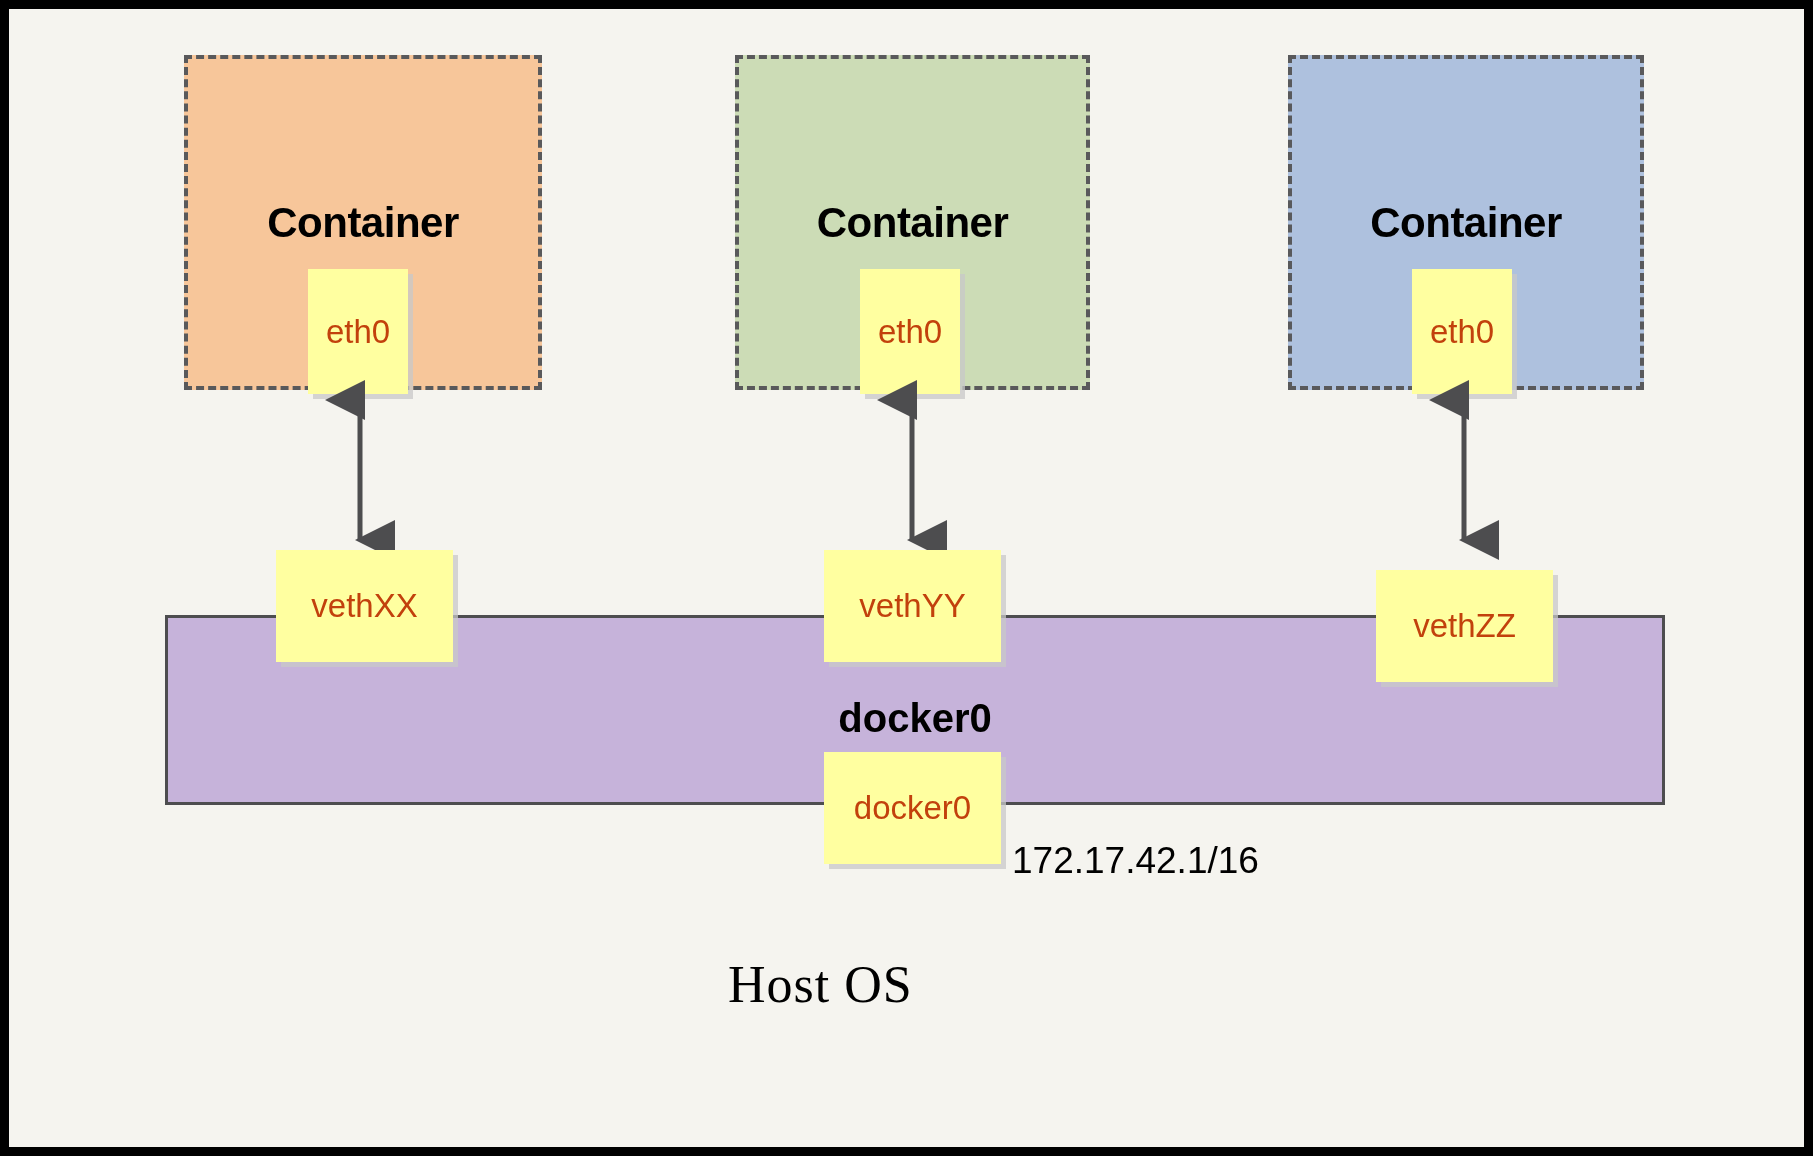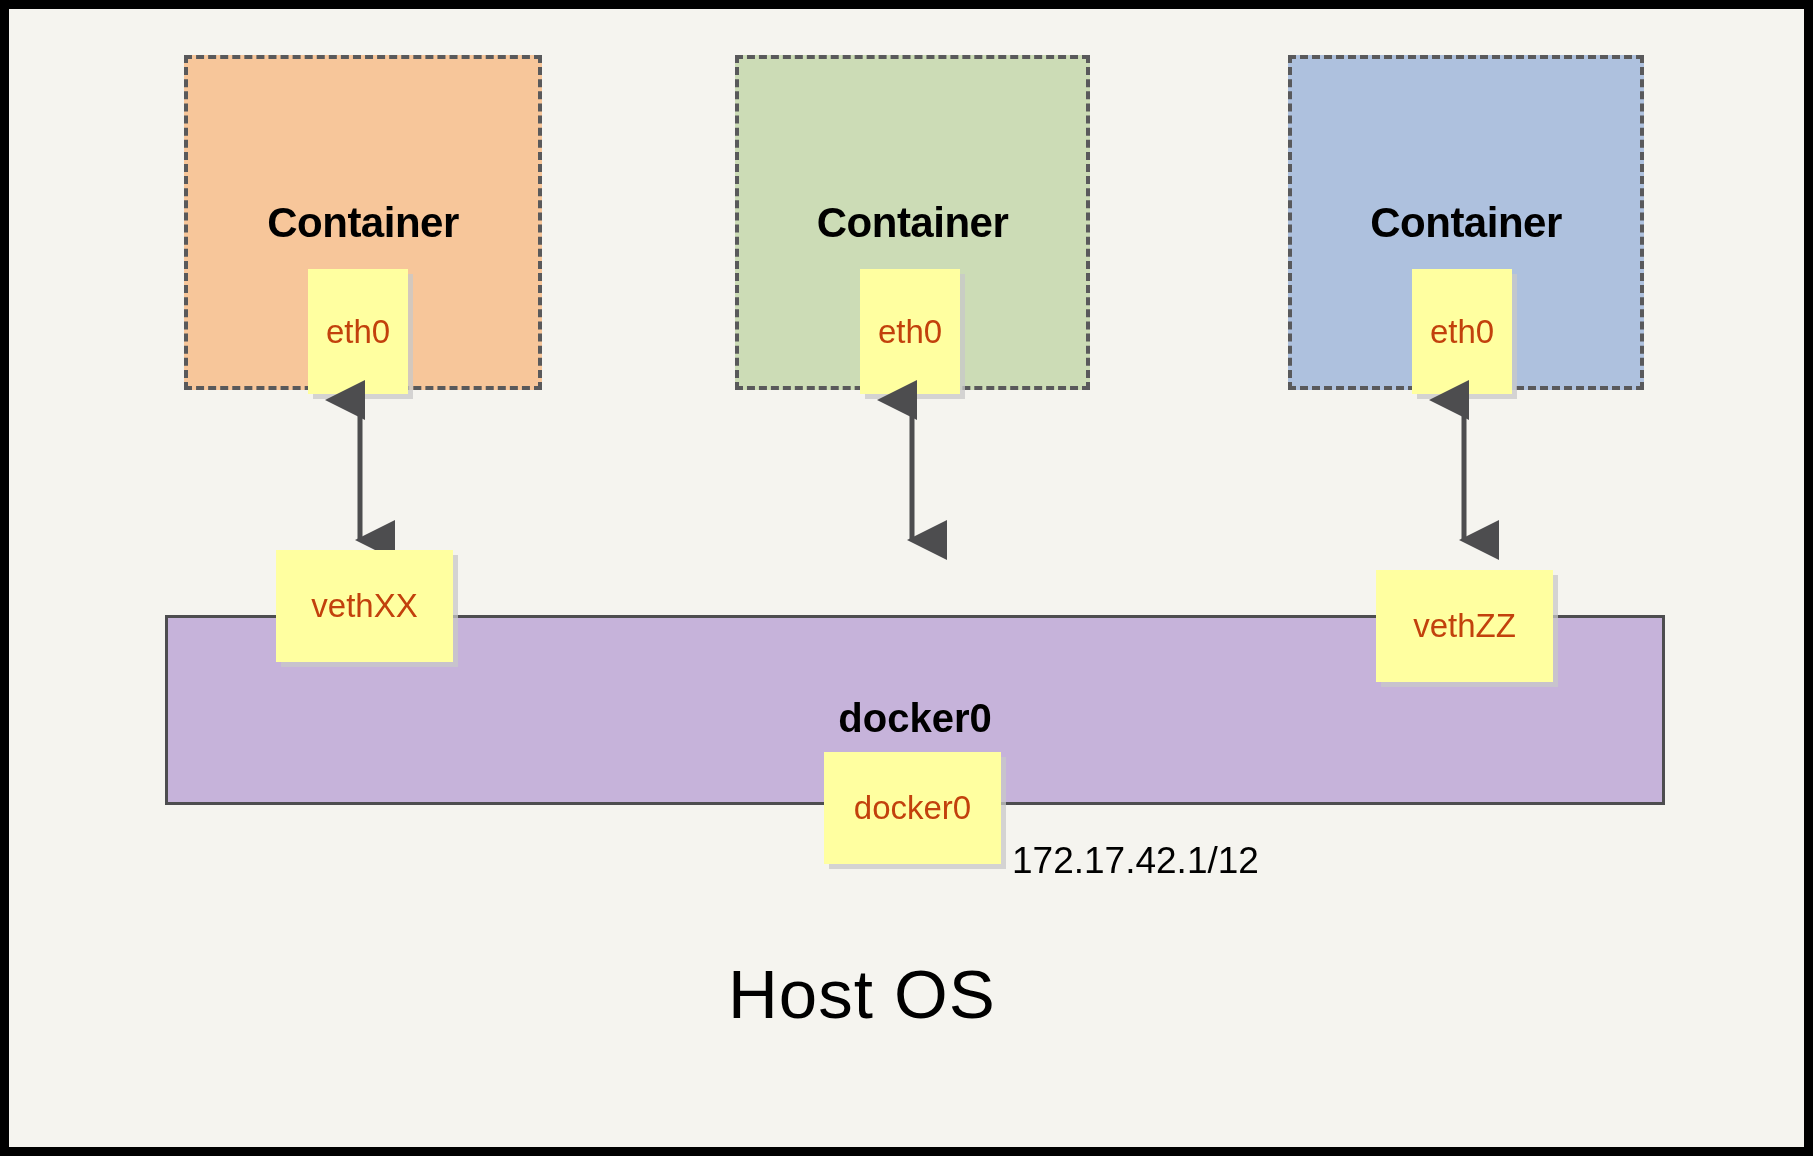--- a/index.html
+++ b/index.html
@@ -90,23 +90,24 @@
   
   .plain-label {
     position: absolute;
     color: #000000;
     white-space: nowrap;
   }
   #ip-label {
     font-size: 37px;
   }
   #host-os-label {
-    font-size: 69px;
+    font-size: 52px;
     font-weight: 400;
     letter-spacing: 1px;
+    font-family: Liberation Serif, serif;
   }
 </style>
 </head>
 <body>
 
 <div id="frame"></div>
 
 <div id="canvas">
 
   <div class="container-box" style="left:184px; top:55px; width:358px; height:335px; background:#f7c69a;">
@@ -167,26 +168,29 @@
         <polygon points="0,0 8,0 4,8" fill="#4d4d4f"></polygon>
       </marker>
     </defs>
     <line x1="20" y1="10" x2="20" y2="150" stroke="#4d4d4f" stroke-width="5" marker-start="url(#head-up-3)" marker-end="url(#head-dn-3)"></line>
   </svg>
 
   <div class="note" style="left:276px; top:550px; width:177px; height:112px;">
     <span>vethXX</span>
   </div>
 
+  <div class="note" style="left:824px; top:550px; width:177px; height:112px;">
+    <span>vethYY</span>
+  </div>
 
   <div class="note" style="left:1376px; top:570px; width:177px; height:112px;">
     <span>vethZZ</span>
   </div>
 
   <div class="note" style="left:824px; top:752px; width:177px; height:112px;">
     <span>docker0</span>
   </div>
 
-  <div class="plain-label" id="ip-label" style="left:1012px; top:840px;">172.17.42.1/12</div>
+  <div class="plain-label" id="ip-label" style="left:1012px; top:840px;">172.17.42.1/16</div>
 
   <div class="plain-label" id="host-os-label" style="left:728px; top:955px;">Host OS</div>
 
 </div>
 
 </body></html>

